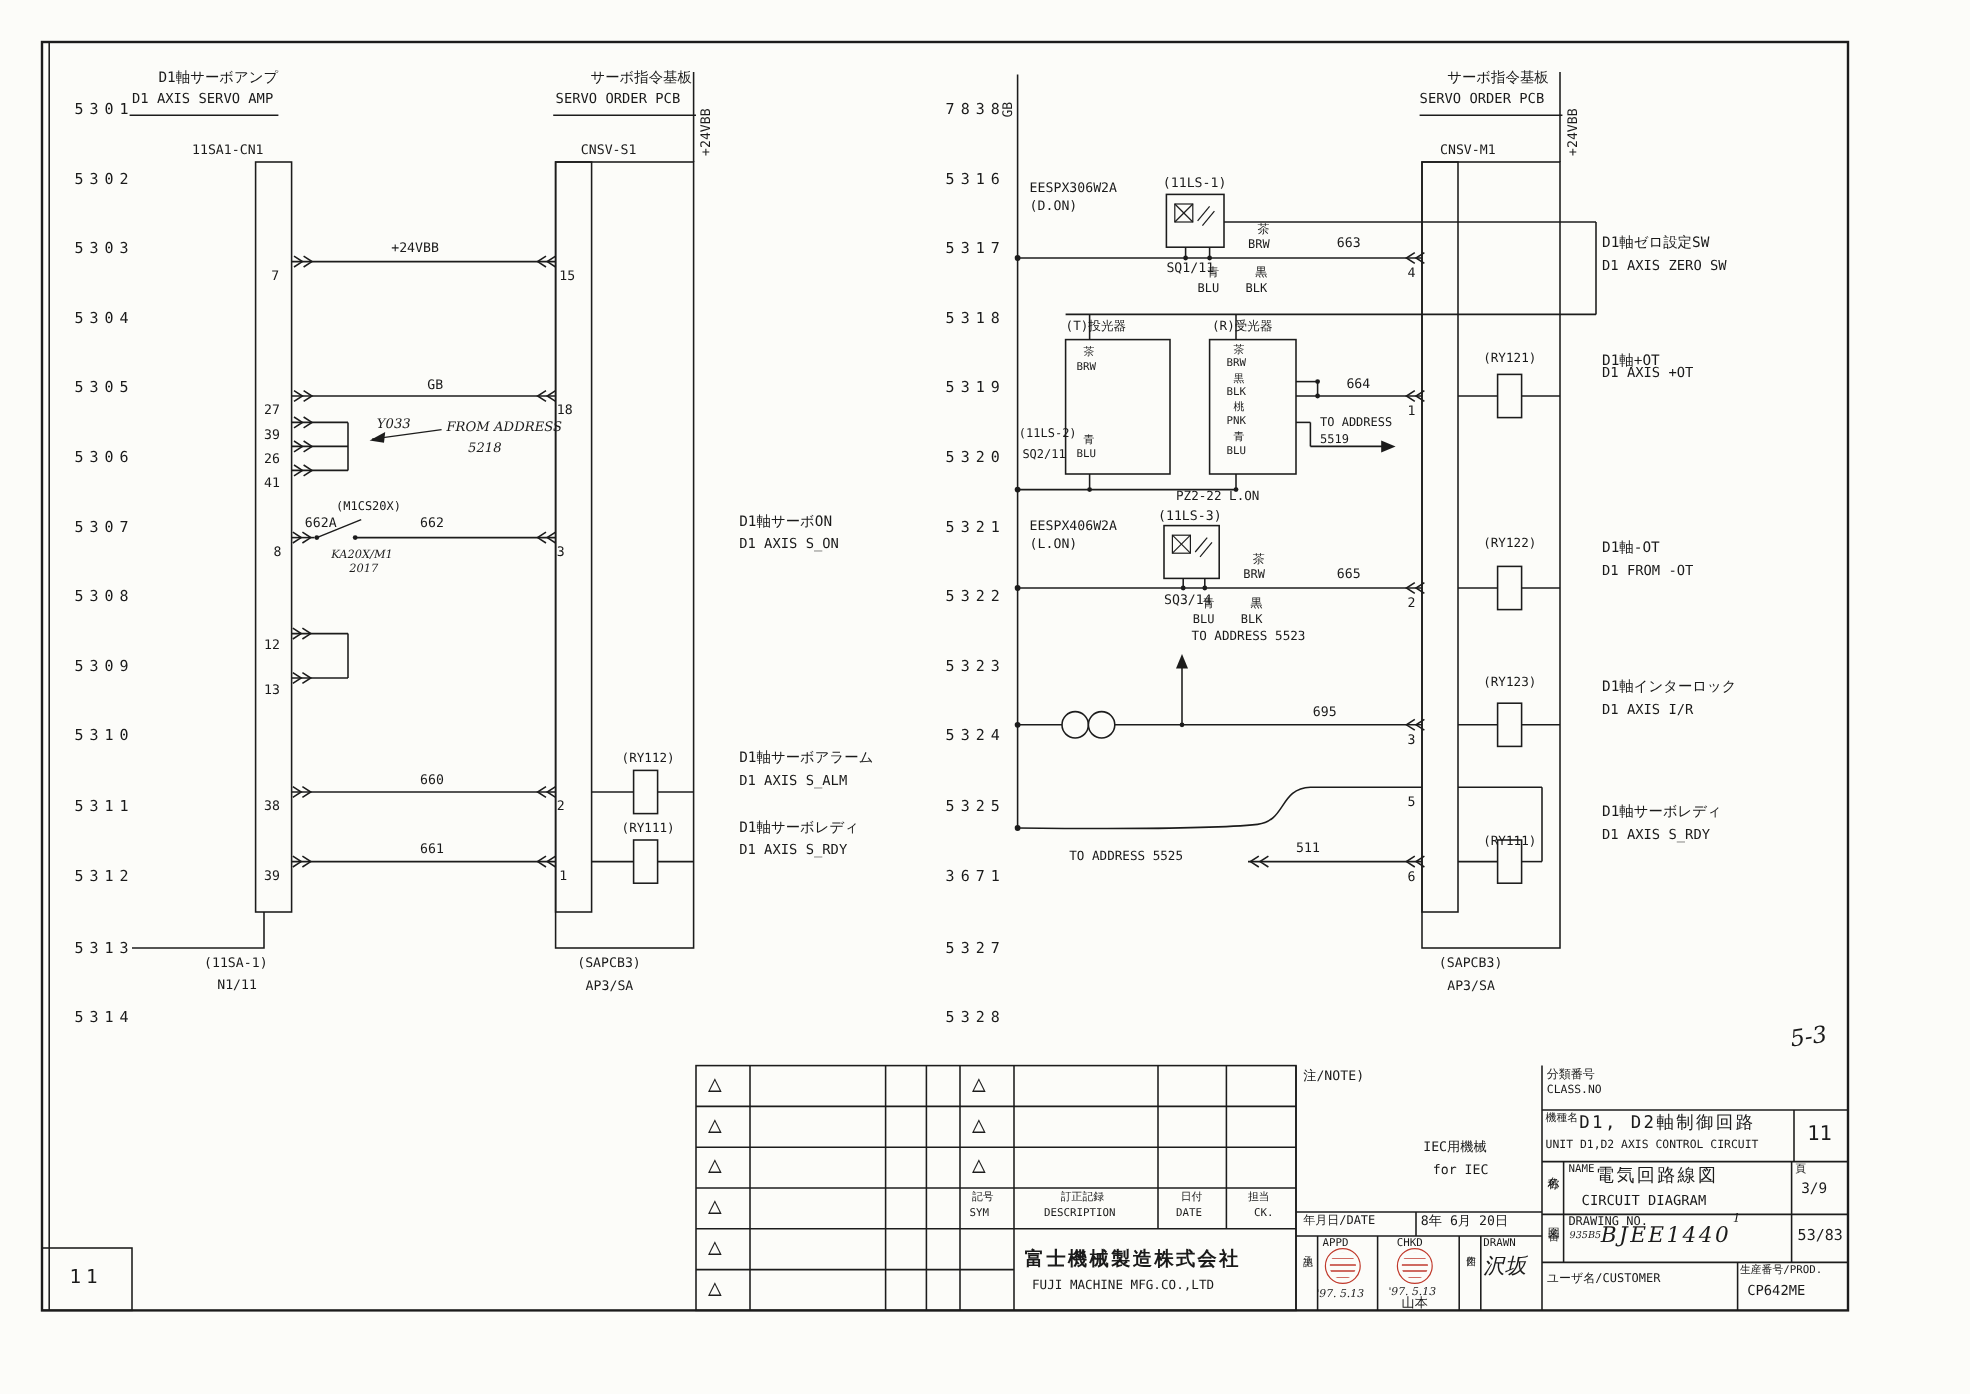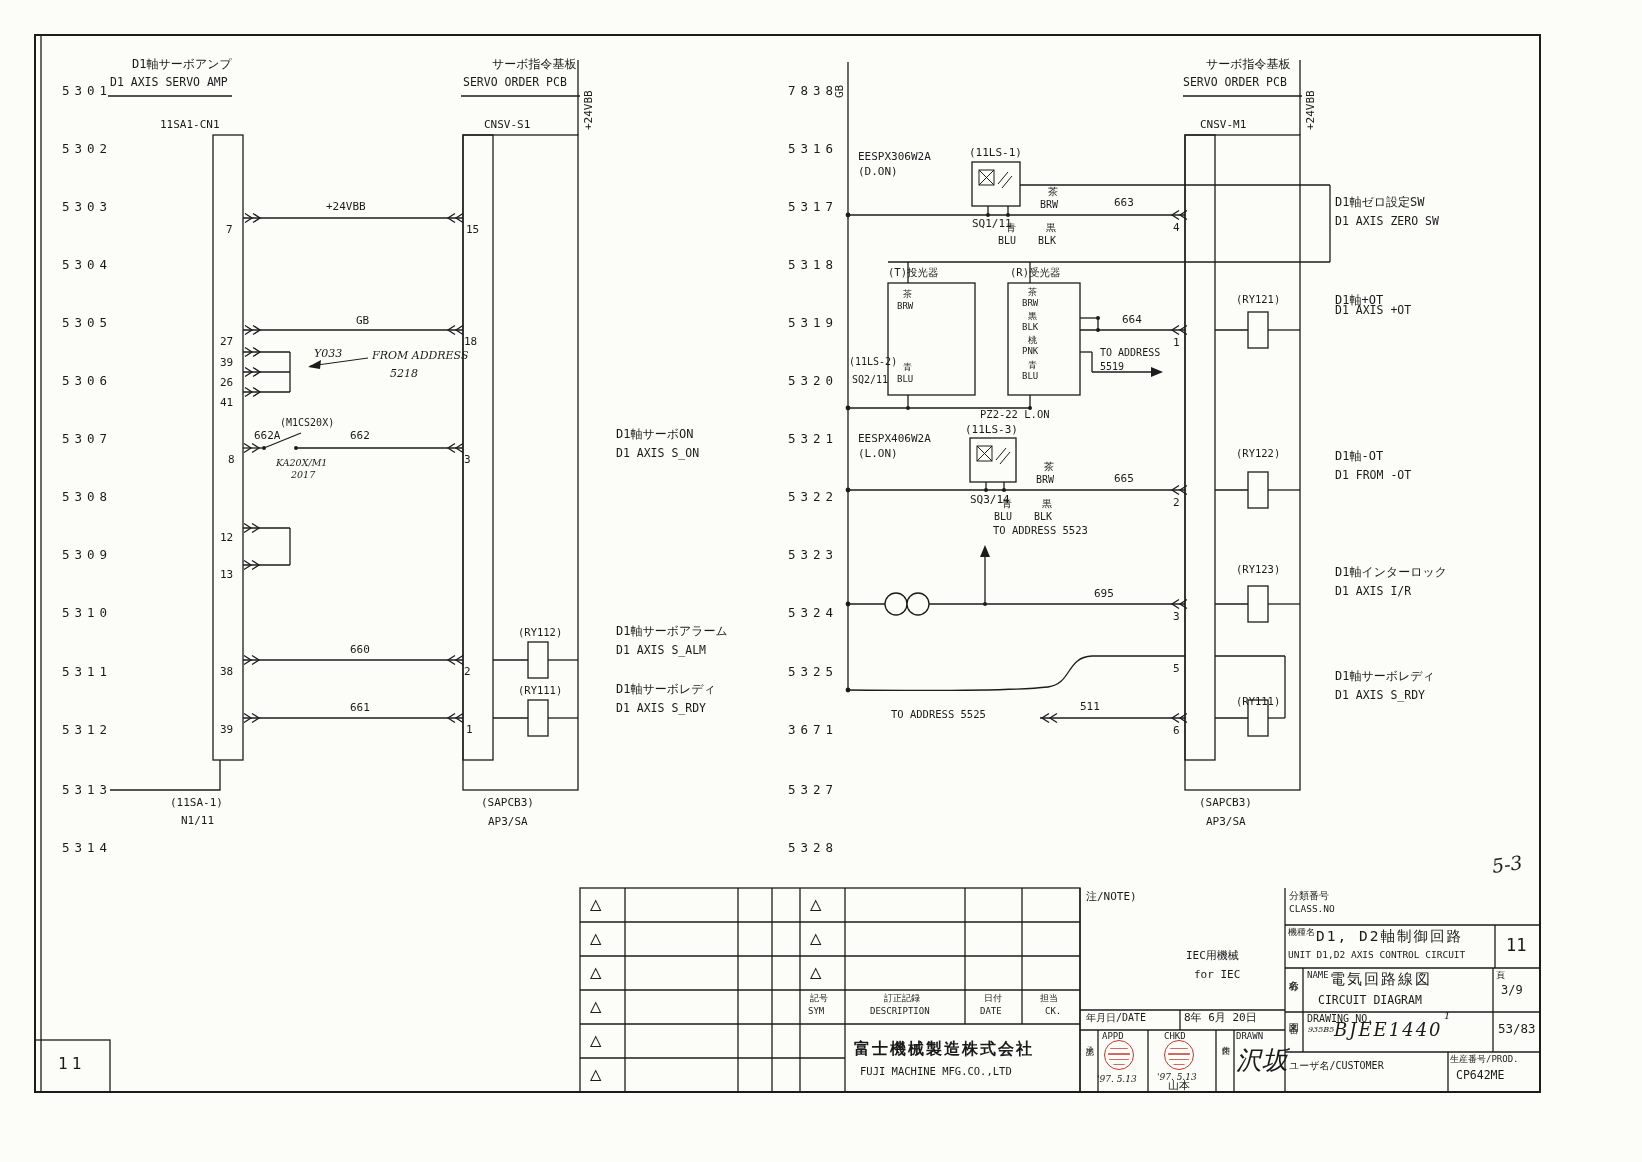--- a/index.html
+++ b/index.html
@@ -456,21 +456,21 @@
 <span class="t t9" style="left:1102px;top:1031px">APPD</span>
 <span class="t t9" style="left:1164px;top:1031px">CHKD</span>
 <span class="t t9" style="left:1236px;top:1031px">DRAWN</span>
 <span class="t t8 vdn" style="left:1084px;top:1040px">承認</span>
 <span class="t t8 vdn" style="left:1220px;top:1040px">作図</span>
 <div class="seal" style="left:1104px;top:1040px"></div>
 <div class="seal" style="left:1164px;top:1040px"></div>
 <span class="t t9 hw" style="left:1097px;top:1074px">'97. 5.13</span>
 <span class="t t9 hw" style="left:1157px;top:1072px">'97. 5.13</span>
 <span class="t" style="left:1168px;top:1080px">山本</span>
-<span class="t hw" style="left:1236px;top:1046px;font-size:26px">沢坂</span>
+<span class="t hw" style="left:1236px;top:1046px;font-size:18px">沢坂</span>
 
 <span class="t t10" style="left:1289px;top:890px">分類番号</span>
 <span class="t t95" style="left:1289px;top:904px">CLASS.NO</span>
 <span class="t t9" style="left:1288px;top:927px">機種名</span>
 <span class="t t145 ls2" style="left:1316px;top:928px">D1, D2軸制御回路</span>
 <span class="t t95" style="left:1288px;top:950px">UNIT D1,D2 AXIS CONTROL CIRCUIT</span>
 <span class="t t17" style="left:1506px;top:936px">11</span>
 <span class="t t10 vdn" style="left:1288px;top:972px">名称</span>
 <span class="t t9" style="left:1307px;top:970px">NAME</span>
 <span class="t t15 ls2" style="left:1330px;top:971px">電気回路線図</span>

